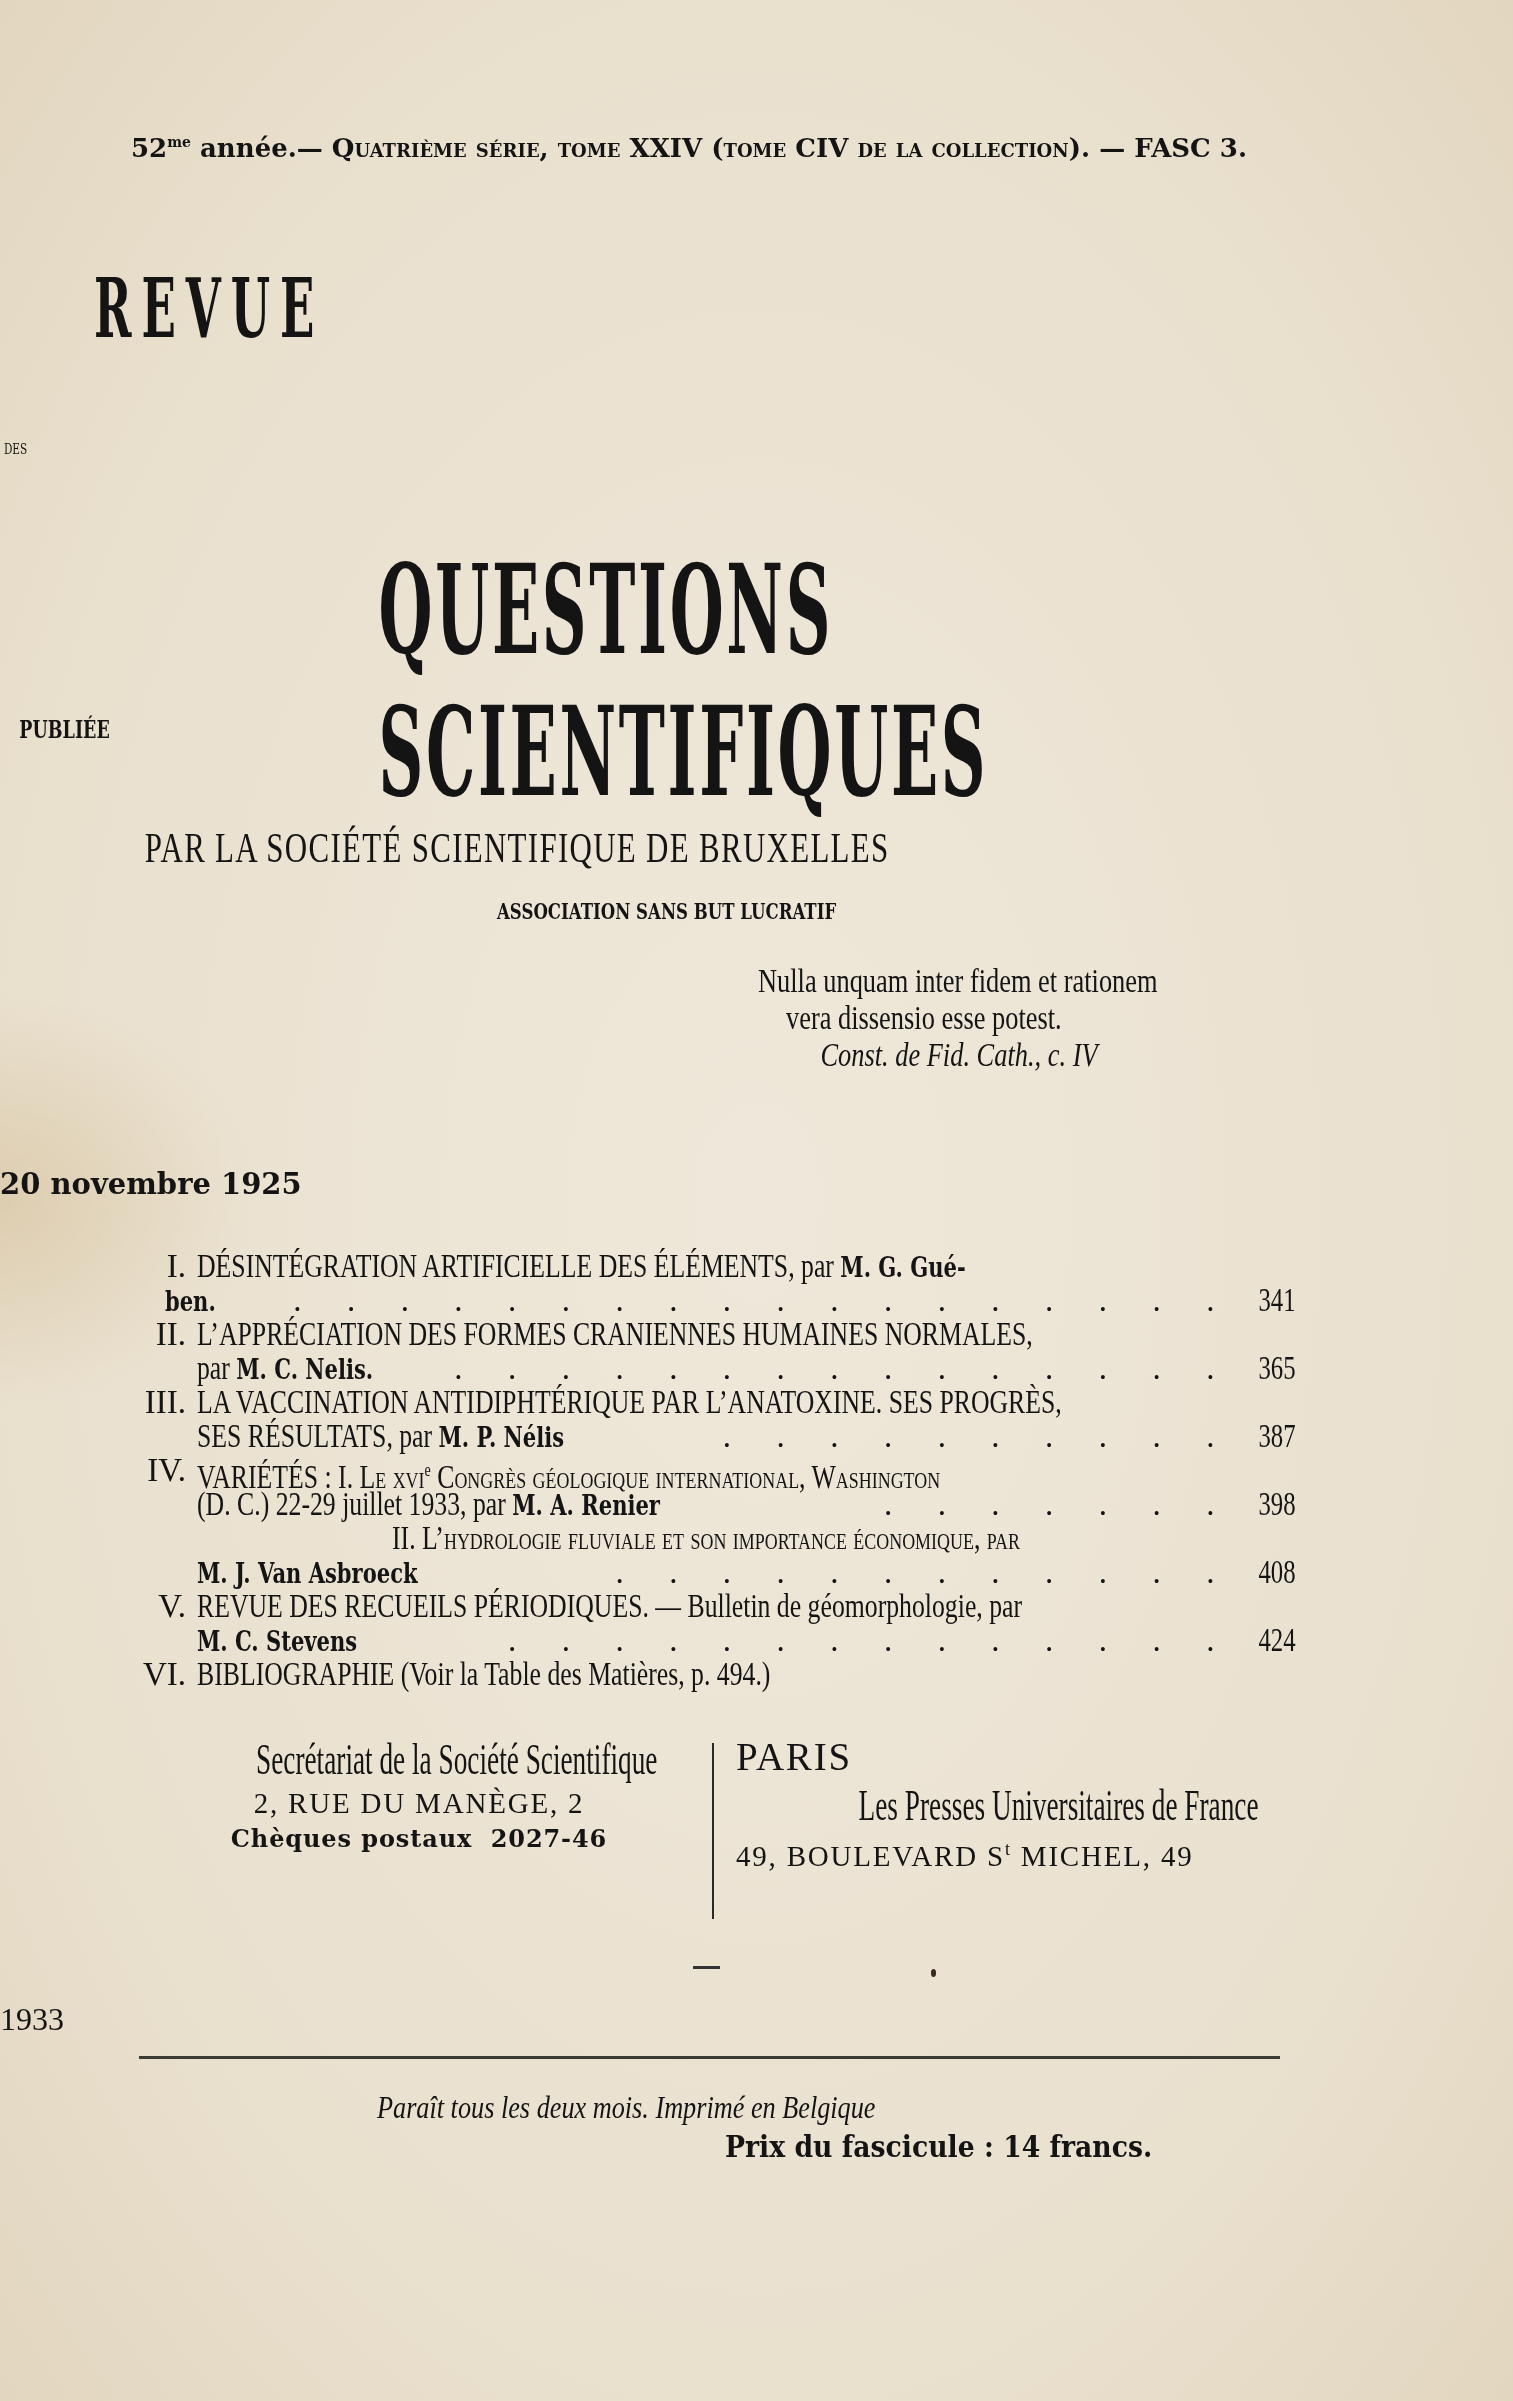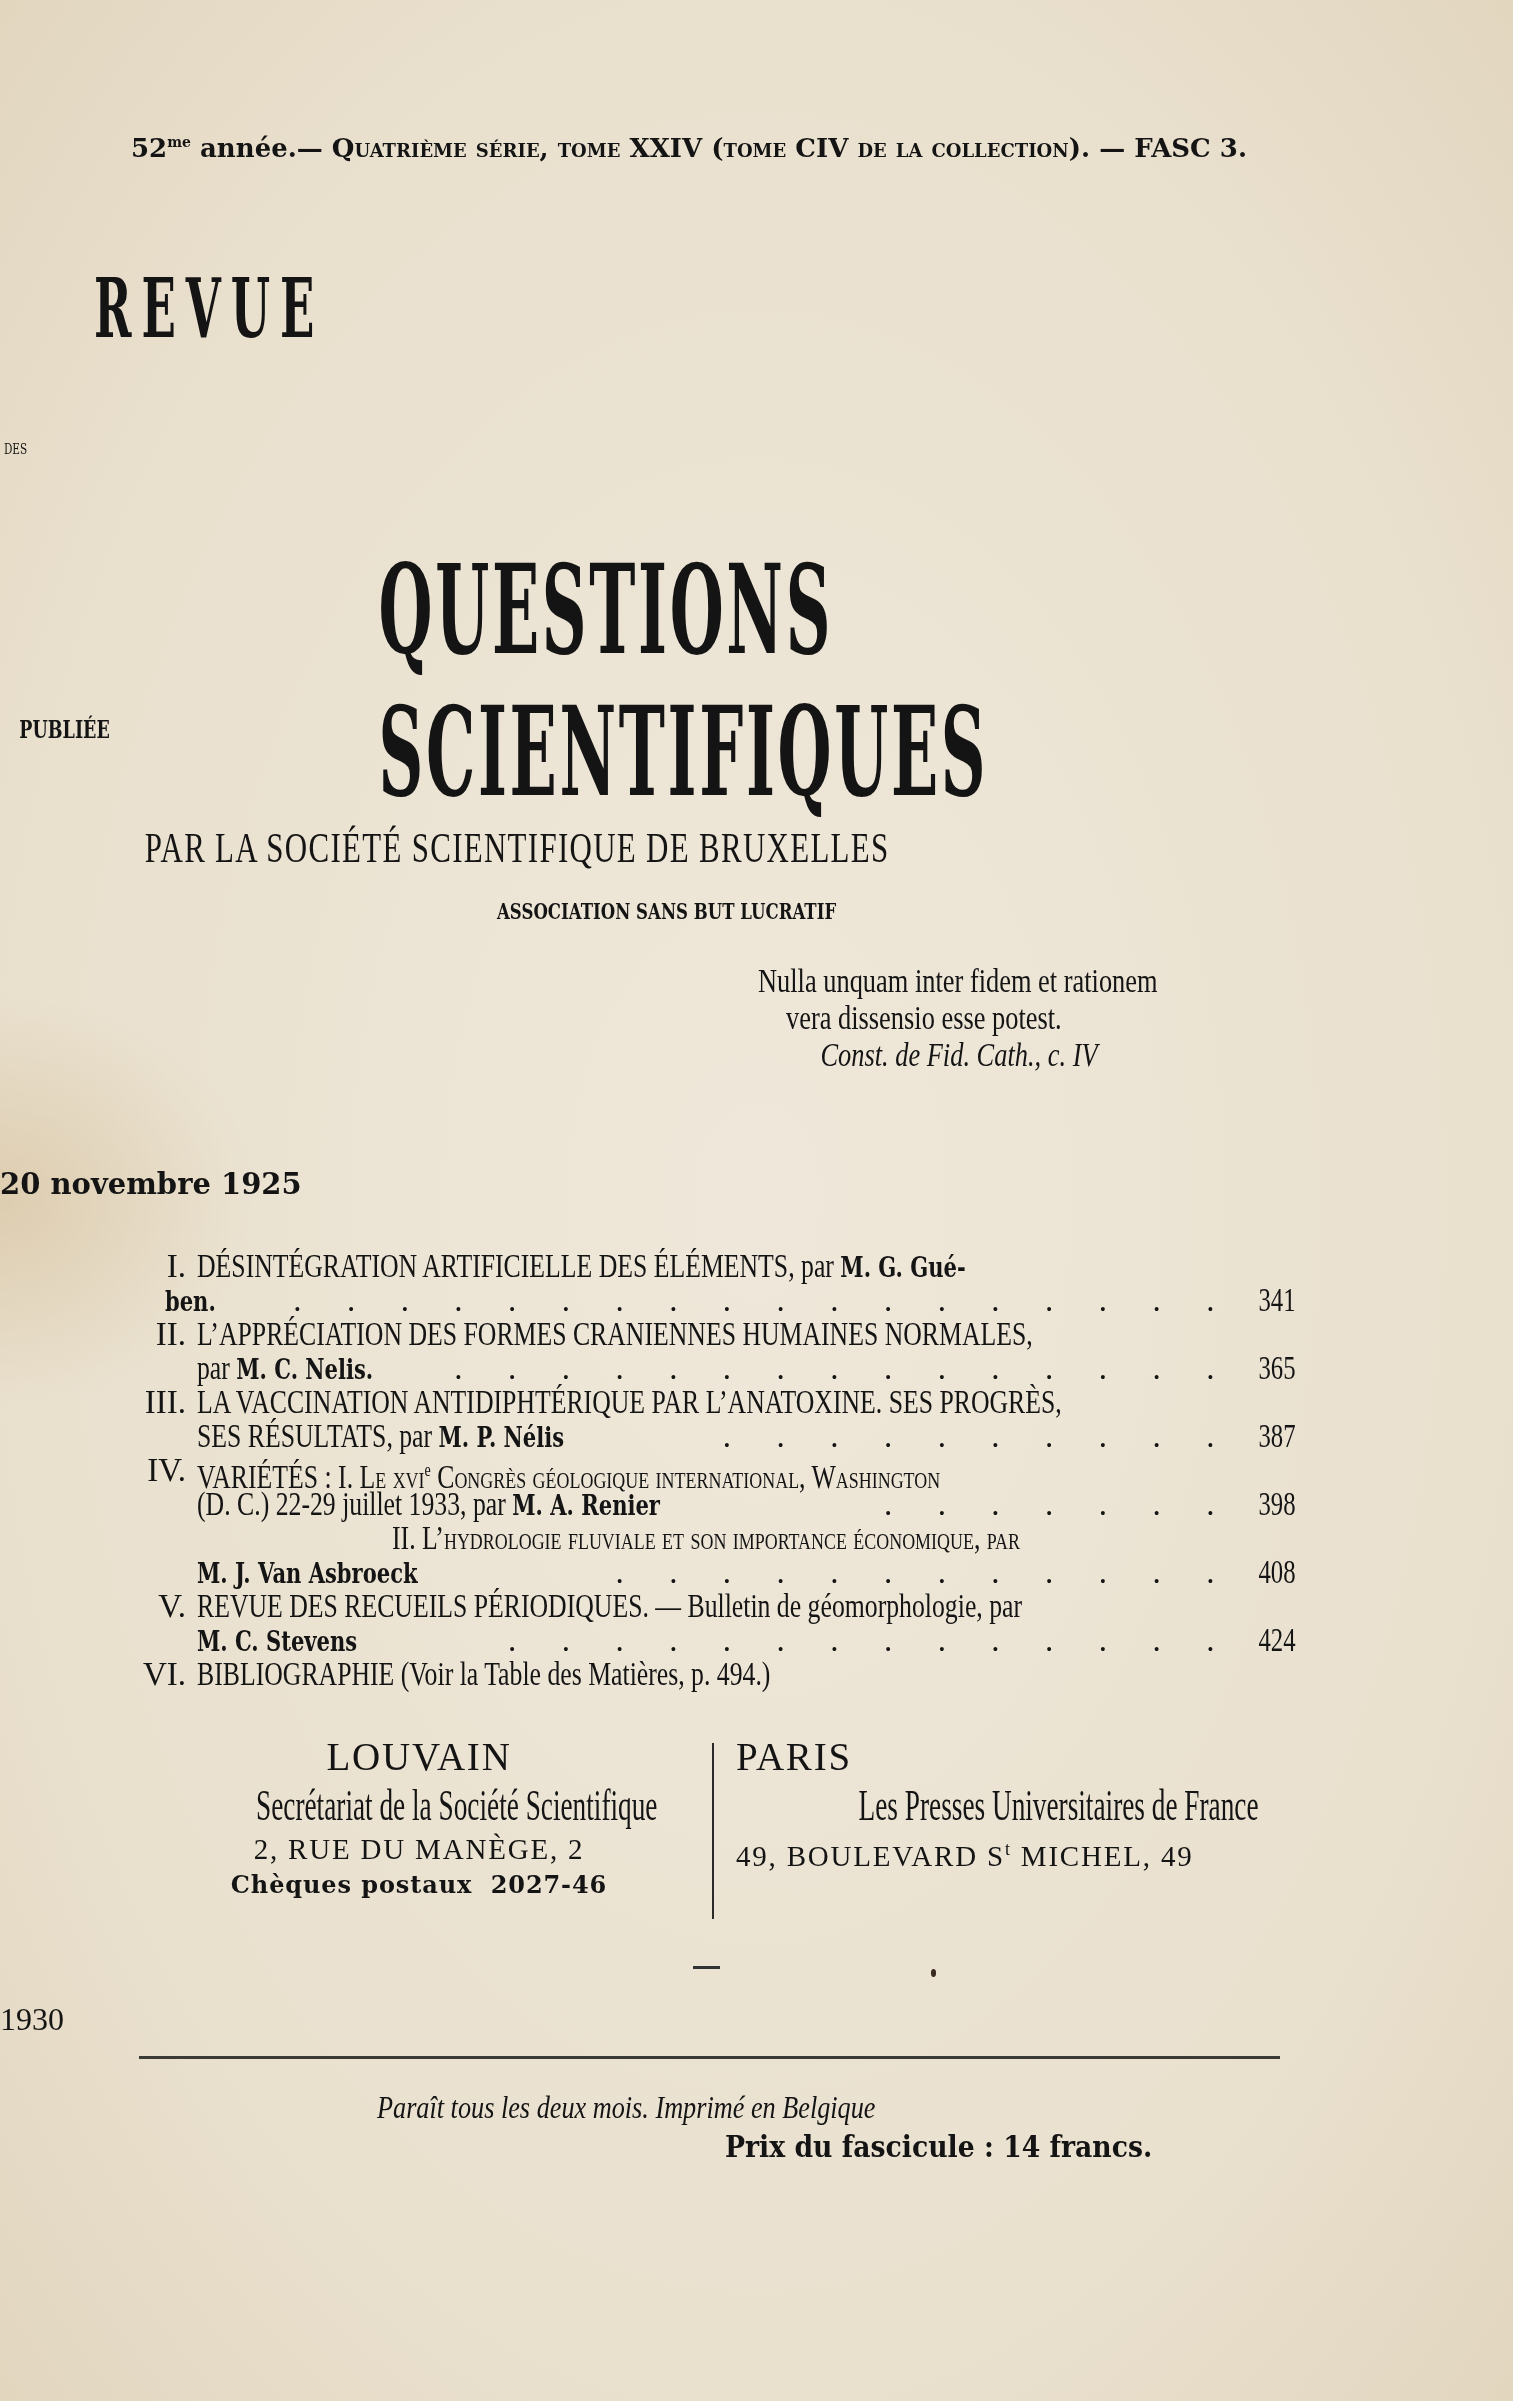--- a/index.html
+++ b/index.html
@@ -156,31 +156,30 @@
     <span class="toc-page"><span class="txt">424</span></span>
   </div>
 
   <div class="toc-line">
     <span class="toc-num">VI.</span>
     <span class="toc-body"><span class="txt">BIBLIOGRAPHIE (Voir la Table des Matières, p. 494.)</span></span>
   </div>
 </div>
 
 <div id="imprint-left" class="abs">
-  <div class="imp-city">LOUVAIN</div>
   <div class="imp-org"><span class="cond">Secrétariat de la Société Scientifique</span></div>
   <div class="imp-addr">2, RUE DU MANÈGE, 2</div>
   <div class="imp-cheq" style="white-space:pre;">Chèques postaux  2027-46</div>
 </div>
 <div id="imprint-divider" class="abs"></div>
 <div id="imprint-right" class="abs">
   <div class="imp-city">PARIS</div>
   <div class="imp-org"><span class="cond">Les Presses Universitaires de France</span></div>
   <div class="imp-addr"><span>49, BOULEVARD S</span><sup style="font-size:18px;">t</sup><span> MICHEL, 49</span></div>
 </div>
 
 <div id="small-dash" class="abs"></div>
 <div id="ink-dot" class="abs"></div>
-<div id="year" class="abs center">1930</div>
+<div id="year" class="abs center">1933</div>
 <div id="rule" class="abs"></div>
 <div id="periodicity" class="abs"><span class="cond">Paraît tous les deux mois. Imprimé en Belgique</span></div>
 <div id="price" class="abs"><span class="cond">Prix du fascicule : 14 francs.</span></div>
 
 
 </body></html>

